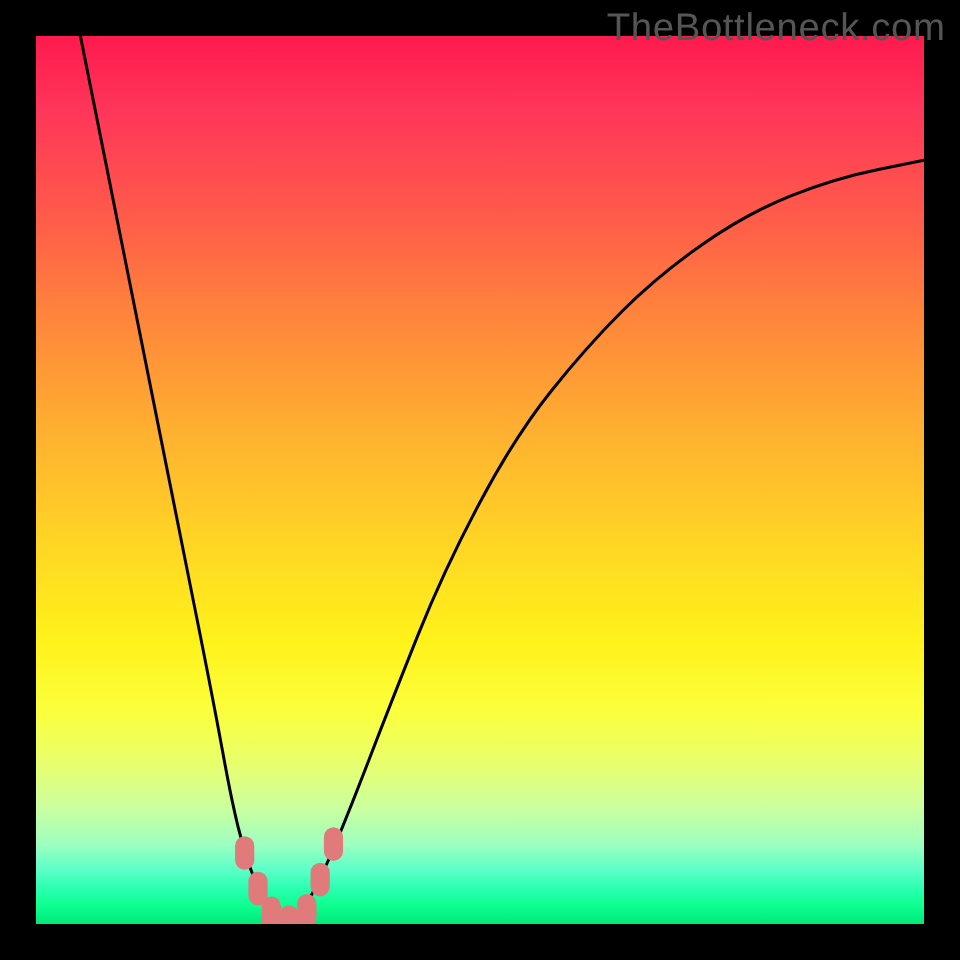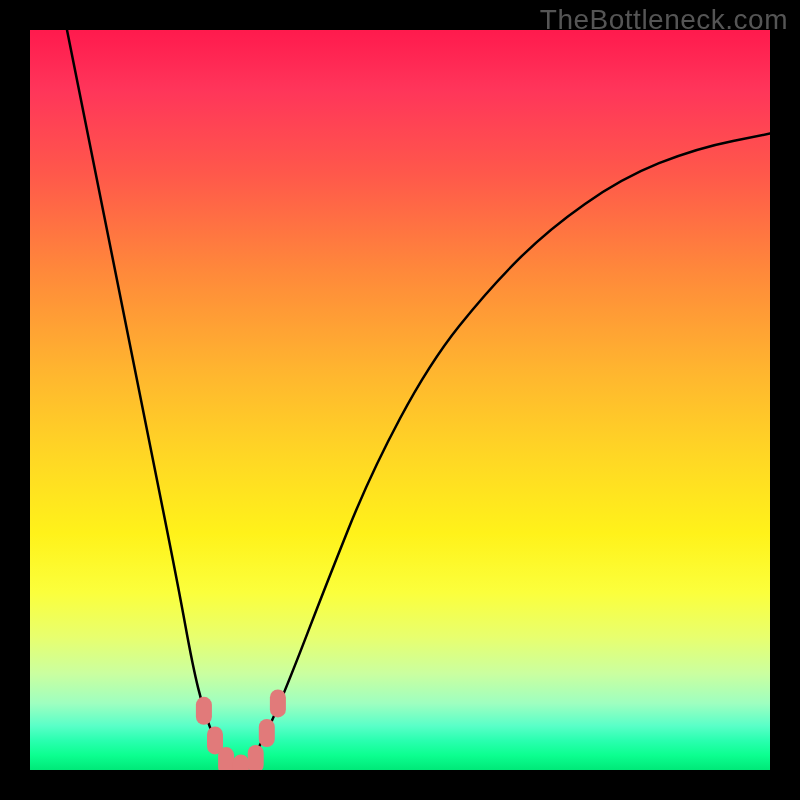--- a/index.html
+++ b/index.html
@@ -13,21 +13,21 @@
     position: relative;
     width: 800px;
     height: 800px;
     background: #000;
   }
   .watermark {
     position: absolute;
     top: 4px;
     right: 12px;
     font-family: Arial, Helvetica, sans-serif;
-    font-size: 28px;
+    font-size: 32px;
     font-weight: 500;
     color: #555;
     letter-spacing: 0.5px;
     z-index: 10;
   }
   .plot-area {
     position: absolute;
     left: 30px;
     top: 30px;
     width: 740px;

